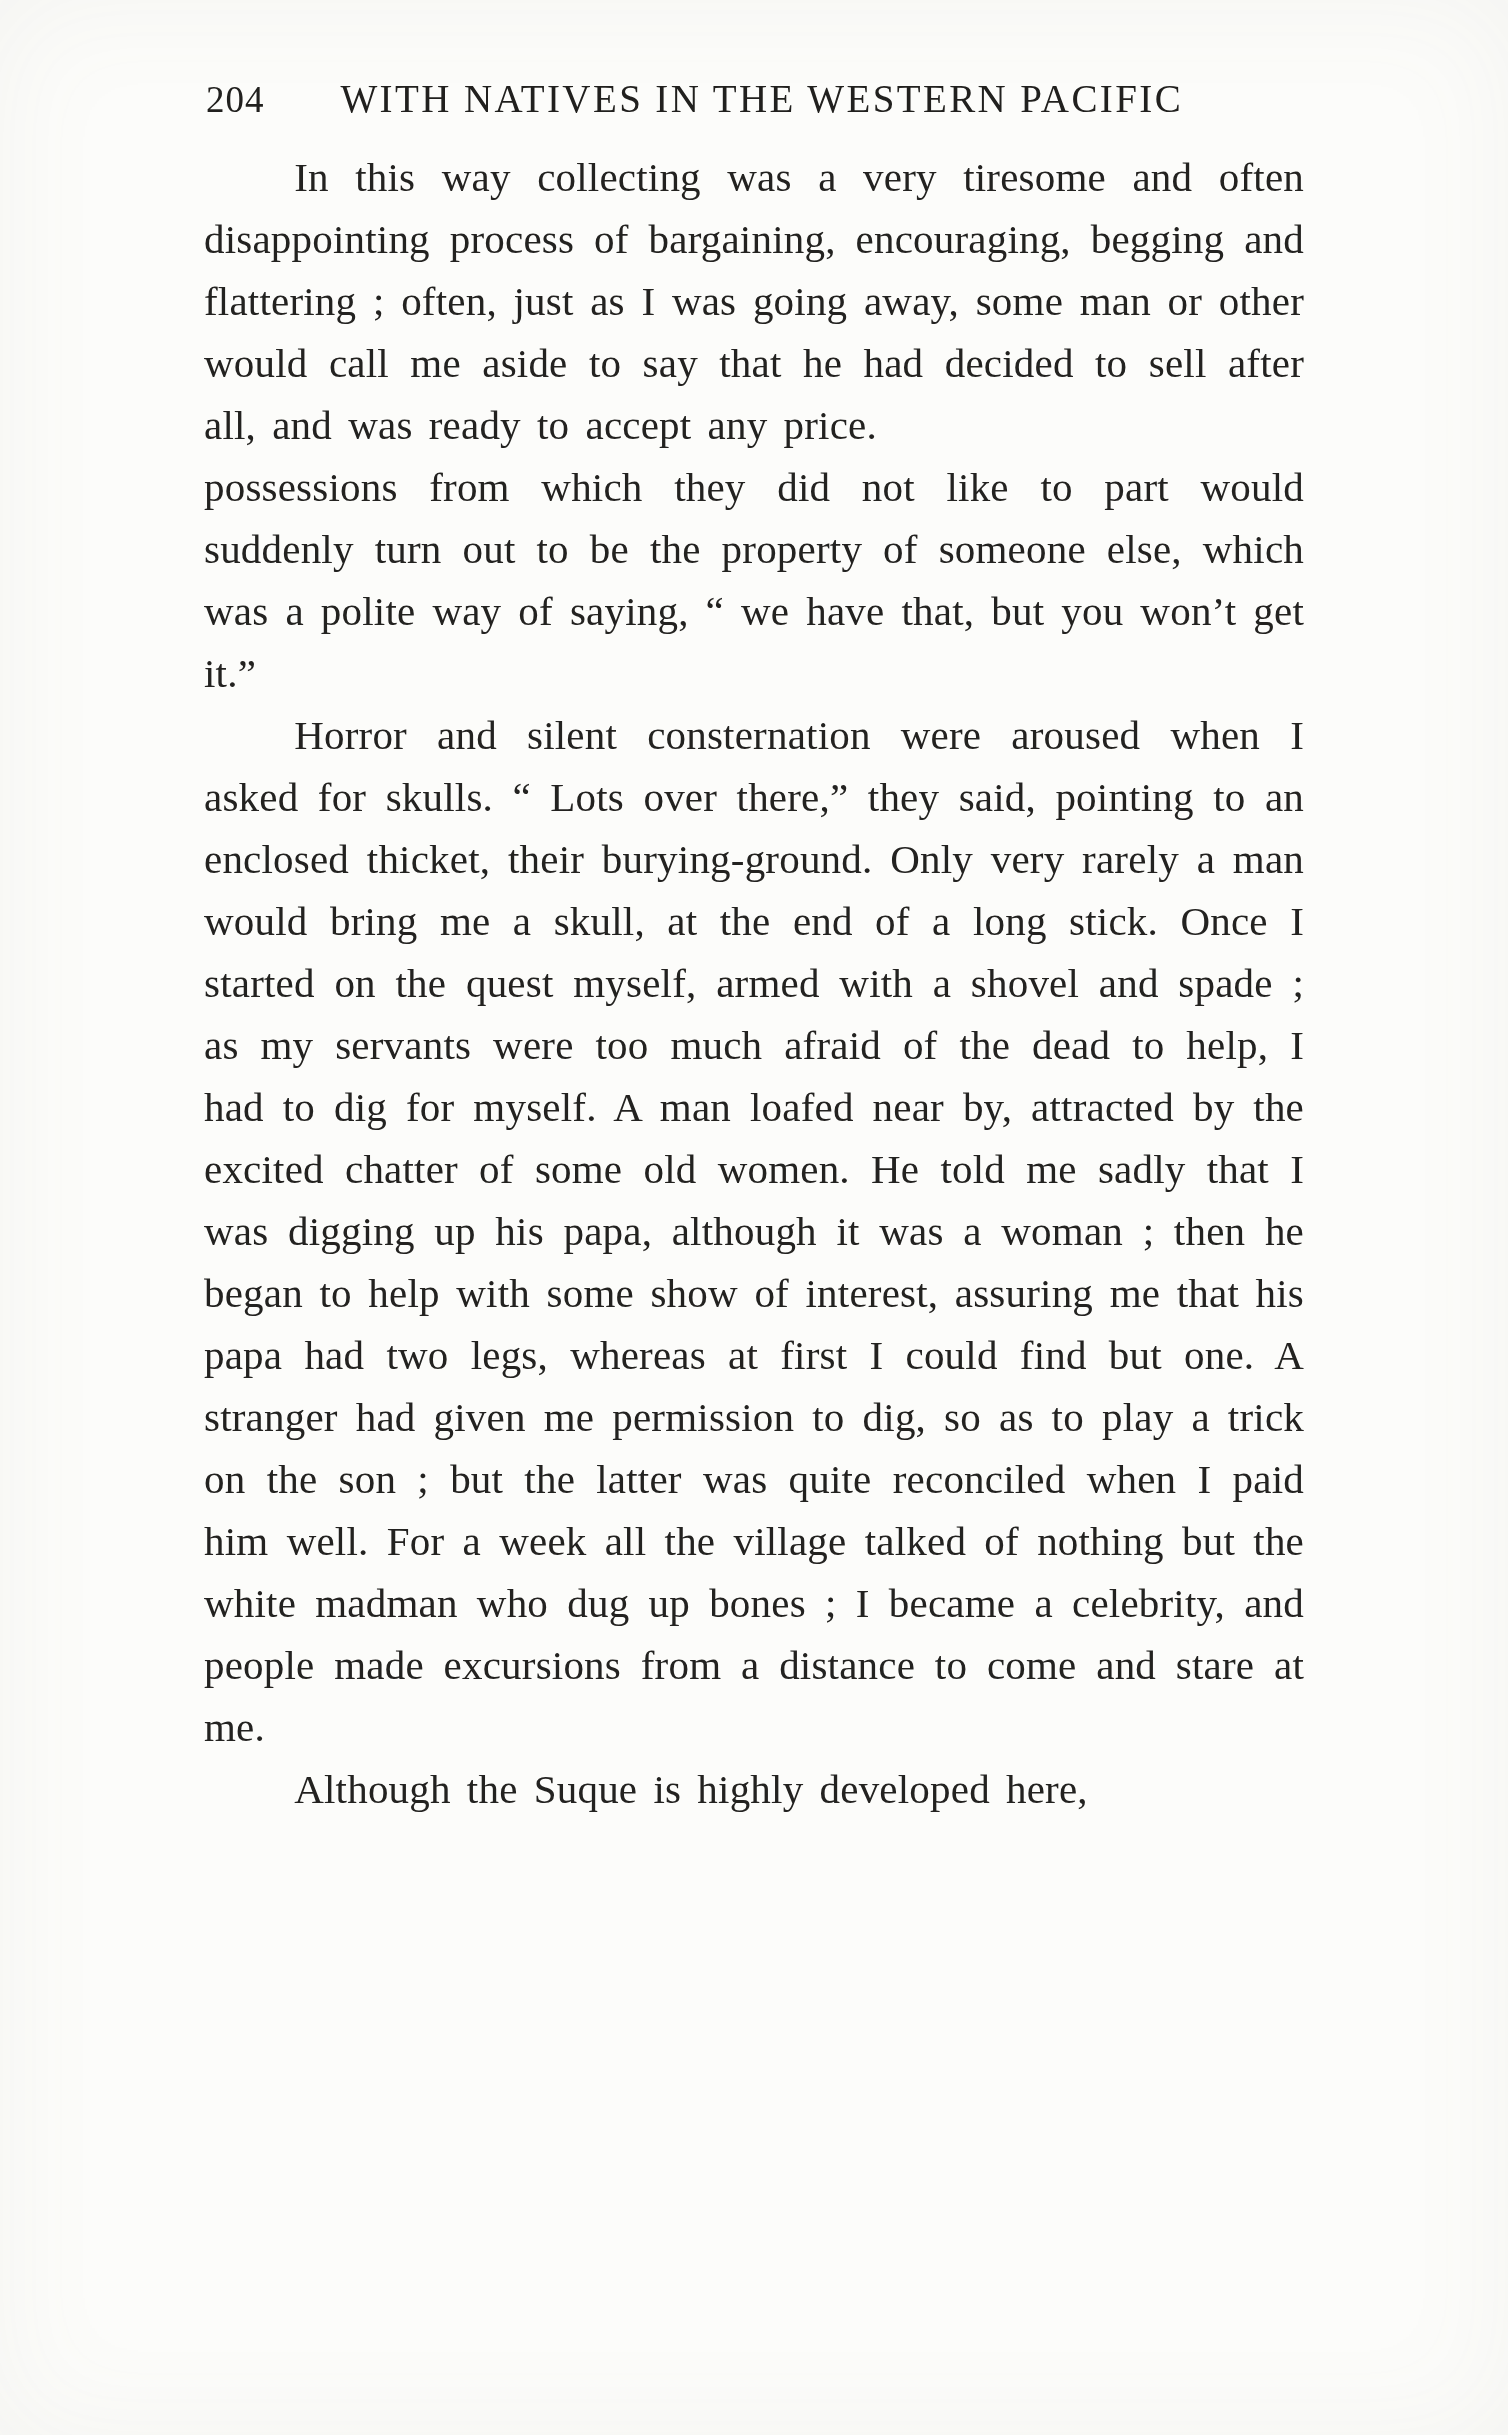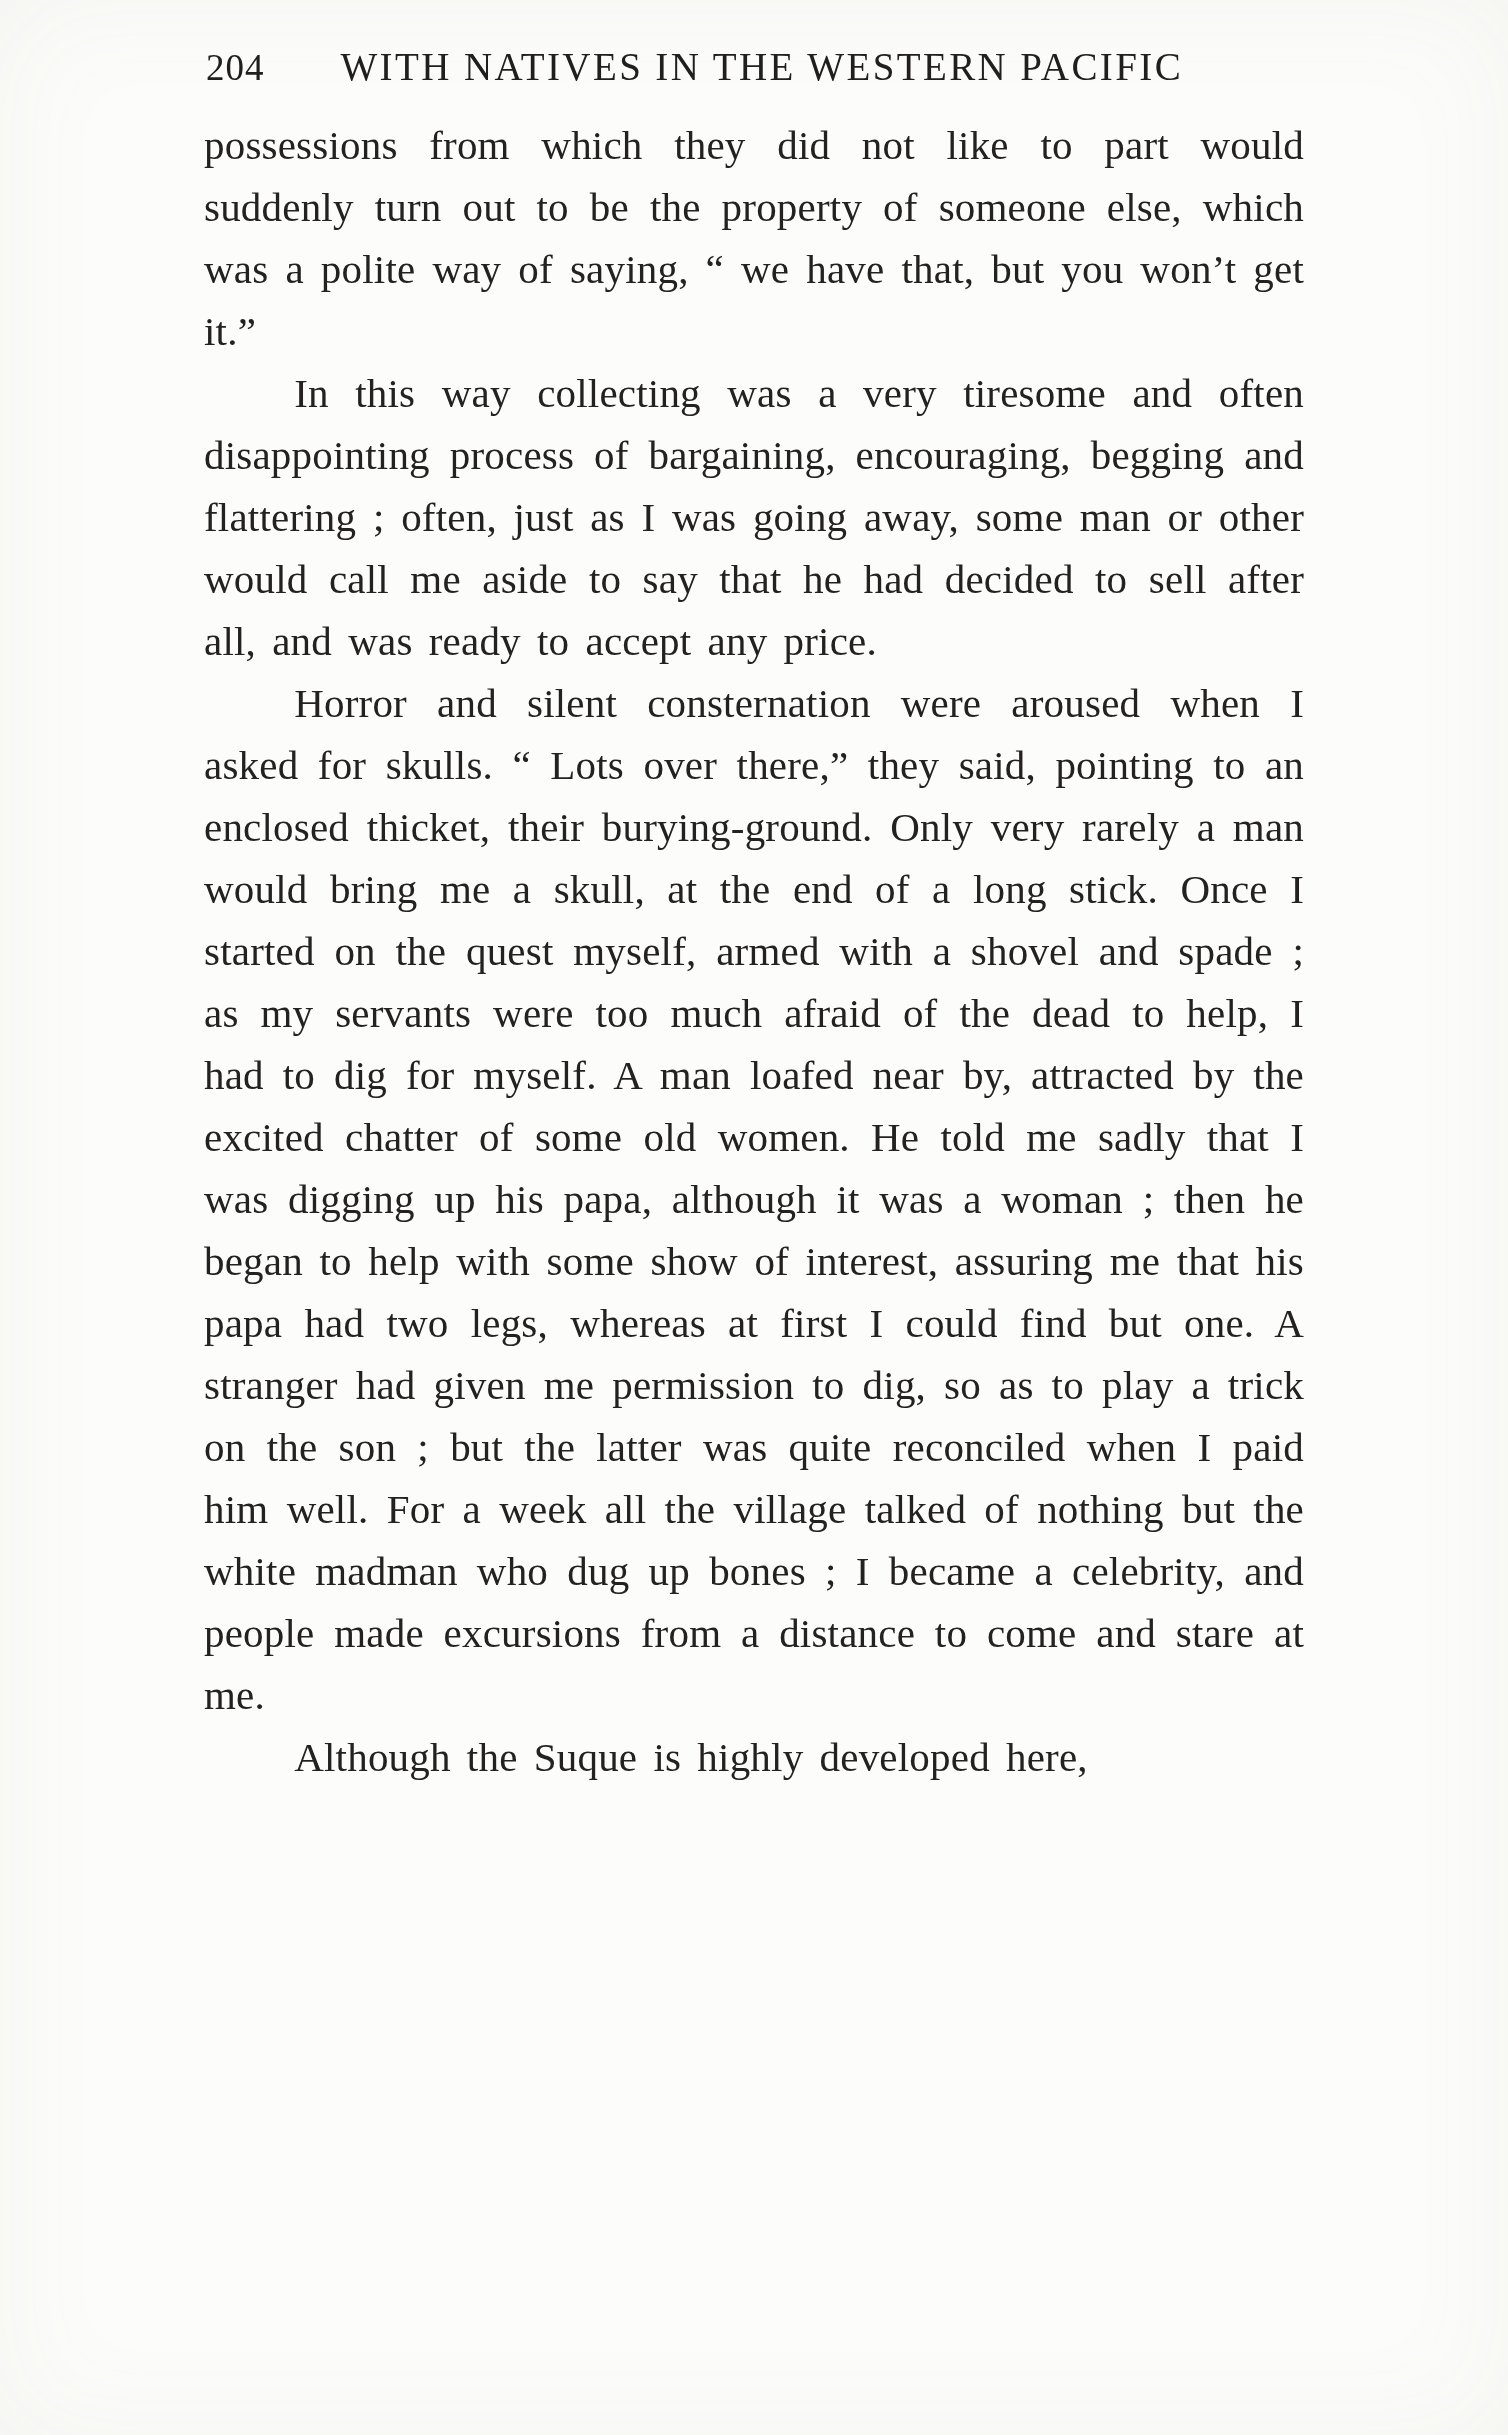--- a/index.html
+++ b/index.html
@@ -7,21 +7,21 @@
     padding: 0;
     background: #e9e9e7;
   }
   .page {
     position: relative;
     width: 1508px;
     height: 2435px;
     margin: 0 auto;
     background: #fcfcfa;
     box-sizing: border-box;
-    padding: 44px 204px 0 204px;
+    padding: 76px 204px 0 204px;
     font-family: "Liberation Serif", "DejaVu Serif", serif;
     color: #1e1d1b;
     overflow: hidden;
   }
   .running-head {
     display: flex;
     align-items: baseline;
     gap: 33px;
     font-size: 39px;
     letter-spacing: 2.4px;
@@ -66,20 +66,20 @@
 <body>
 
 <div class="page">
 
   <header class="running-head">
     <span class="folio">204</span>
     <span class="head-title">WITH NATIVES IN THE WESTERN PACIFIC</span>
   </header>
 
   <main class="text-block">
+    <p class="para indent">In this way collecting was a very tiresome and often disappointing process of bargaining, encouraging, begging and flattering ; often, just as I was going away, some man or other would call me aside to say that he had decided to sell after all, and was ready to accept any price.</p>
     <p class="para">possessions from which they did not like to part would suddenly turn out to be the property of someone else, which was a polite way of saying, “ we have that, but you won’t get it.”</p>
-    <p class="para indent">In this way collecting was a very tiresome and often disappointing process of bargaining, encouraging, begging and flattering ; often, just as I was going away, some man or other would call me aside to say that he had decided to sell after all, and was ready to accept any price.</p>
     <p class="para indent">Horror and silent consternation were aroused when I asked for skulls.  “ Lots over there,” they said, pointing to an enclosed thicket, their burying-ground.  Only very rarely a man would bring me a skull, at the end of a long stick.  Once I started on the quest myself, armed with a shovel and spade ; as my servants were too much afraid of the dead to help, I had to dig for myself.  A man loafed near by, attracted by the excited chatter of some old women. He told me sadly that I was digging up his papa, although it was a woman ; then he began to help with some show of interest, assuring me that his papa had two legs, whereas at first I could find but one.  A stranger had given me permission to dig, so as to play a trick on the son ; but the latter was quite reconciled when I paid him well.  For a week all the village talked of nothing but the white madman who dug up bones ; I became a celebrity, and people made excursions from a distance to come and stare at me.</p>
     <p class="para indent">Although the Suque is highly developed here,</p>
   </main>
 
 </div>
 
 
 </body></html>

